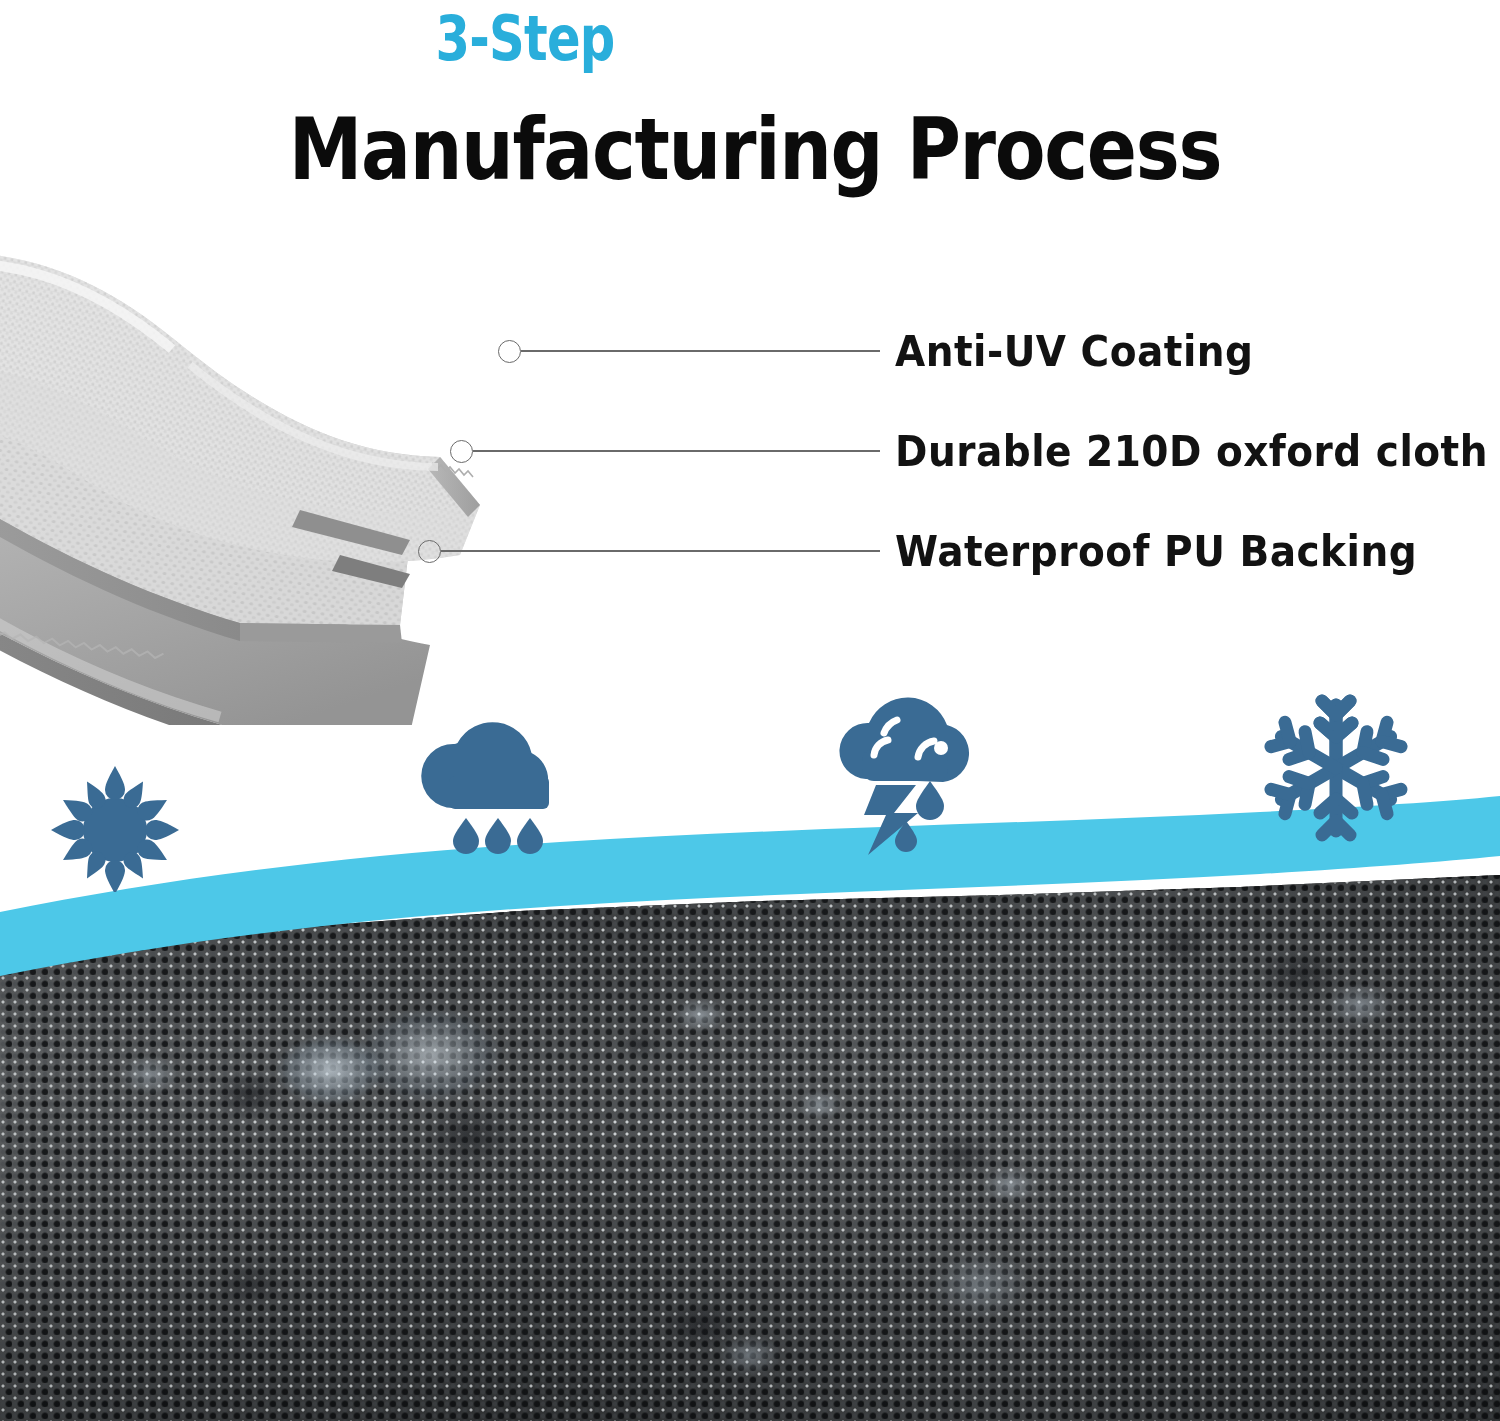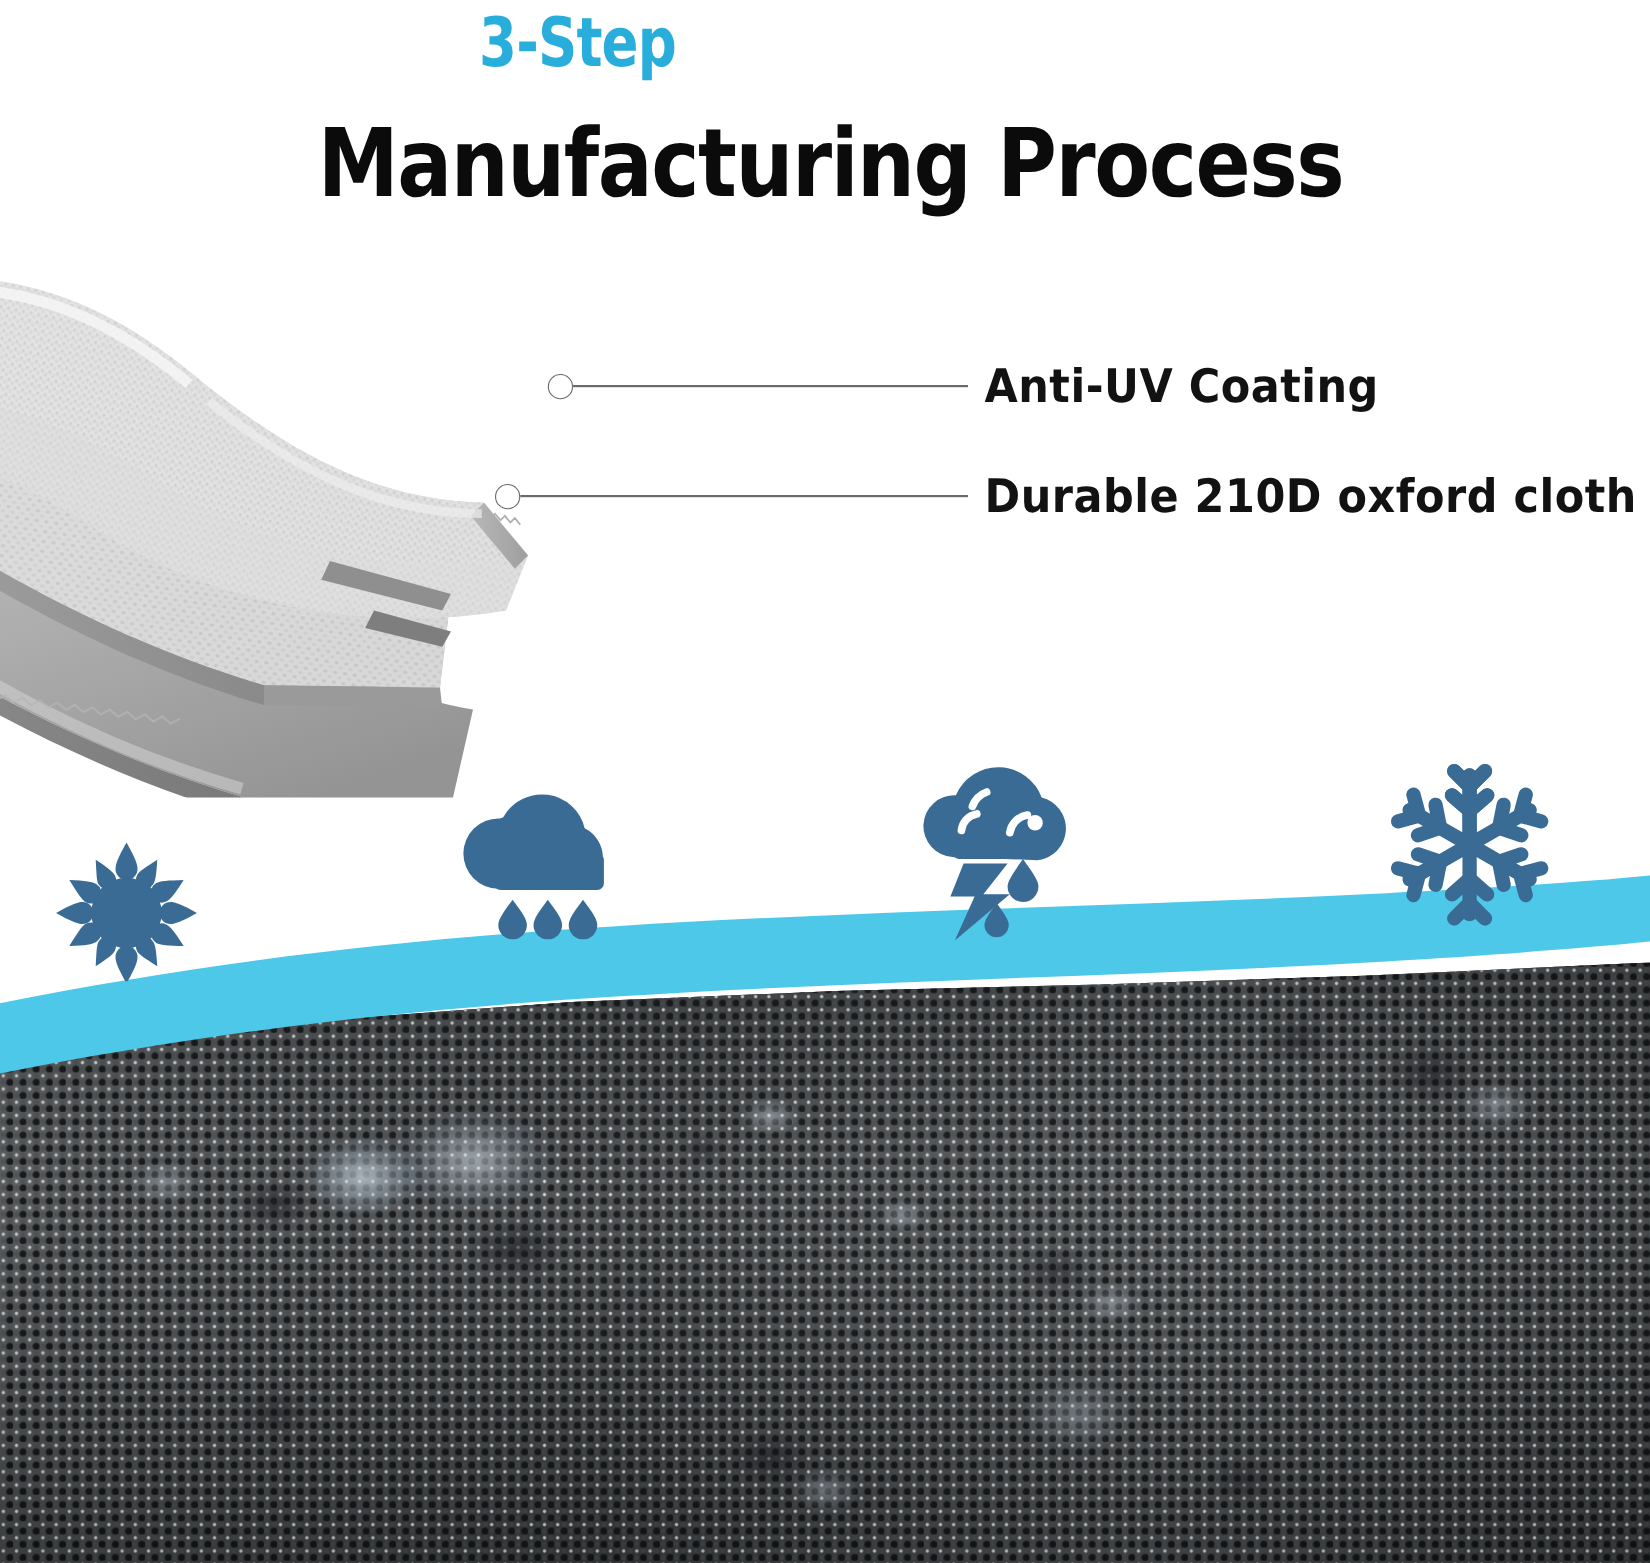--- a/index.html
+++ b/index.html
@@ -300,20 +300,25 @@
       <span class="callout-line" style="left:521px; width:359px;"></span>
       <span class="callout-text" style="left:895px;">Anti-UV  Coating</span>
     </div>
 
     <div class="callout-row" style="left:0; top:431px; width:1382px;">
       <span class="callout-circle" style="left:450px;"></span>
       <span class="callout-line" style="left:473px; width:407px;"></span>
       <span class="callout-text" style="left:895px;">Durable  210D  oxford  cloth</span>
     </div>
 
+    <div class="callout-row" style="left:0; top:531px; width:1500px;">
+      <span class="callout-circle" style="left:418px;"></span>
+      <span class="callout-line" style="left:441px; width:439px;"></span>
+      <span class="callout-text" style="left:895px;">Waterproof  PU  Backing</span>
+    </div>
   </div>
 
   <div class="weather-row" style="inset:0; position:absolute;">
 
     <div class="wicon" style="left:40px; top:752px;">
       <svg width="150" height="140" viewBox="0 0 150 140" xmlns="http://www.w3.org/2000/svg">
         <g fill="#3A6B94">
           <circle cx="75" cy="78" r="32"></circle>
 
           <g>

